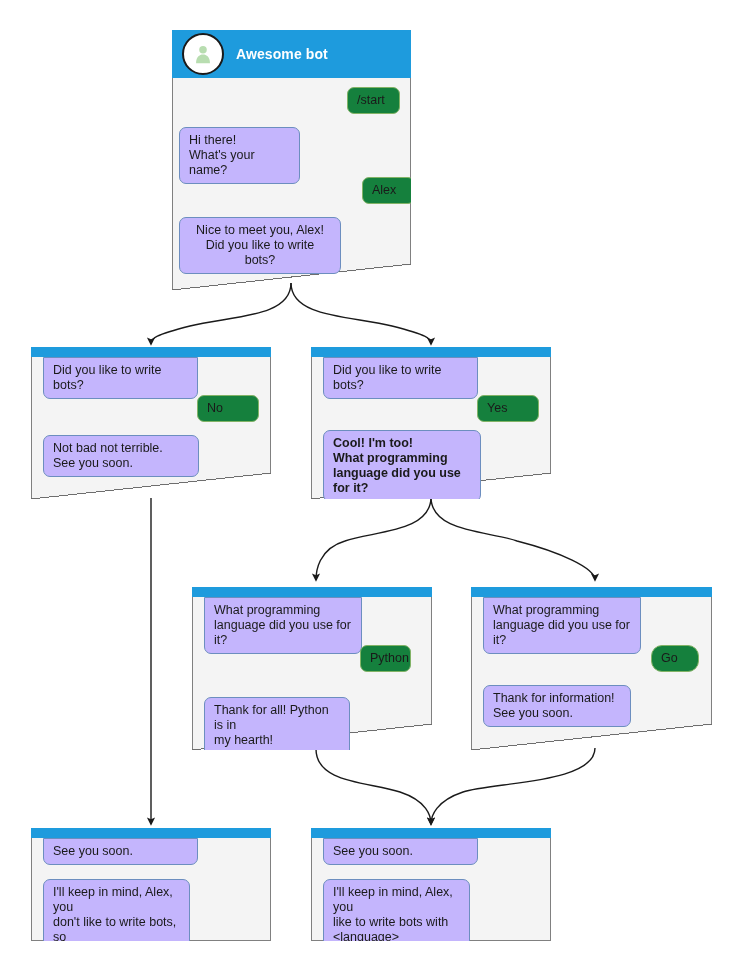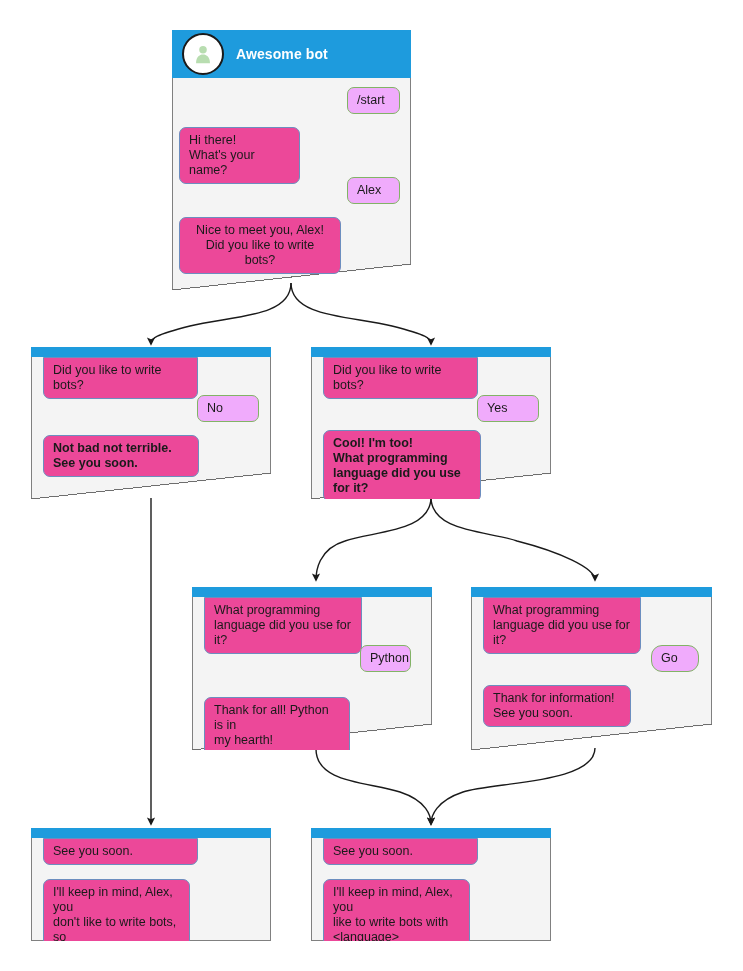--- a/index.html
+++ b/index.html
@@ -114,25 +114,25 @@
     position: absolute;
     box-sizing: border-box;
     border-radius: 7px;
     font-size: 12.5px;
     line-height: 15px;
     color: #1a1a1a;
     padding: 5px 9px;
     white-space: pre-line;
   }
   .bubble.bot {
-    background: #ec4899;
+    background: #c4b5fd;
     border: 1px solid #6c8ebf;
   }
   .bubble.user {
-    background: #f0abfc;
+    background: #15803d;
     border: 1px solid #82b366;
   }
   .bubble.clip-top {
     border-top-left-radius: 0;
     border-top-right-radius: 0;
   }
 </style>
 </head>
 <body>
 
@@ -168,34 +168,34 @@
           <path d="M4.4 22 C4.4 15.4 8 12.6 12 12.6 C16 12.6 19.6 15.4 19.6 22 Z" fill="#b8ddb0"></path>
         </svg>
       </div>
       <div class="node-title">Awesome bot</div>
     </div>
 
     <div class="node-body">
       <div class="bubble user" style="left:175px; top:9px; width:53px;">/start</div>
       <div class="bubble bot" style="left:7px; top:49px; width:121px;">Hi there!
 What's your name?</div>
-      <div class="bubble user" style="left:175px; top:99px; width:53px;">Alex</div>
+      <div class="bubble user" style="left:190px; top:99px; width:53px;">Alex</div>
       <div class="bubble bot" style="left:7px; top:139px; width:162px;text-align:center;">Nice to meet you, Alex!
 Did you like to write bots?</div>
     </div>
   </div>
 
   <div class="node skew" style="left:31px; top:347px; width:240px; height:152px;">
     <div class="node-shape"></div>
     <div class="node-bottom"></div>
     <div class="node-header"></div>
     <div class="node-body">
       <div class="bubble bot clip-top" style="left:12px; top:0px; width:155px;">Did you like to write bots?</div>
       <div class="bubble user" style="left:166px; top:38px; width:62px;">No</div>
-      <div class="bubble bot" style="left:12px; top:78px; width:156px;font-weight:bold;">Not bad not terrible.
+      <div class="bubble bot" style="left:12px; top:78px; width:156px;">Not bad not terrible.
 See you soon.</div>
     </div>
   </div>
 
   <div class="node skew" style="left:311px; top:347px; width:240px; height:152px;">
     <div class="node-shape"></div>
     <div class="node-bottom"></div>
     <div class="node-header"></div>
     <div class="node-body">
       <div class="bubble bot clip-top" style="left:12px; top:0px; width:155px;">Did you like to write bots?</div>

